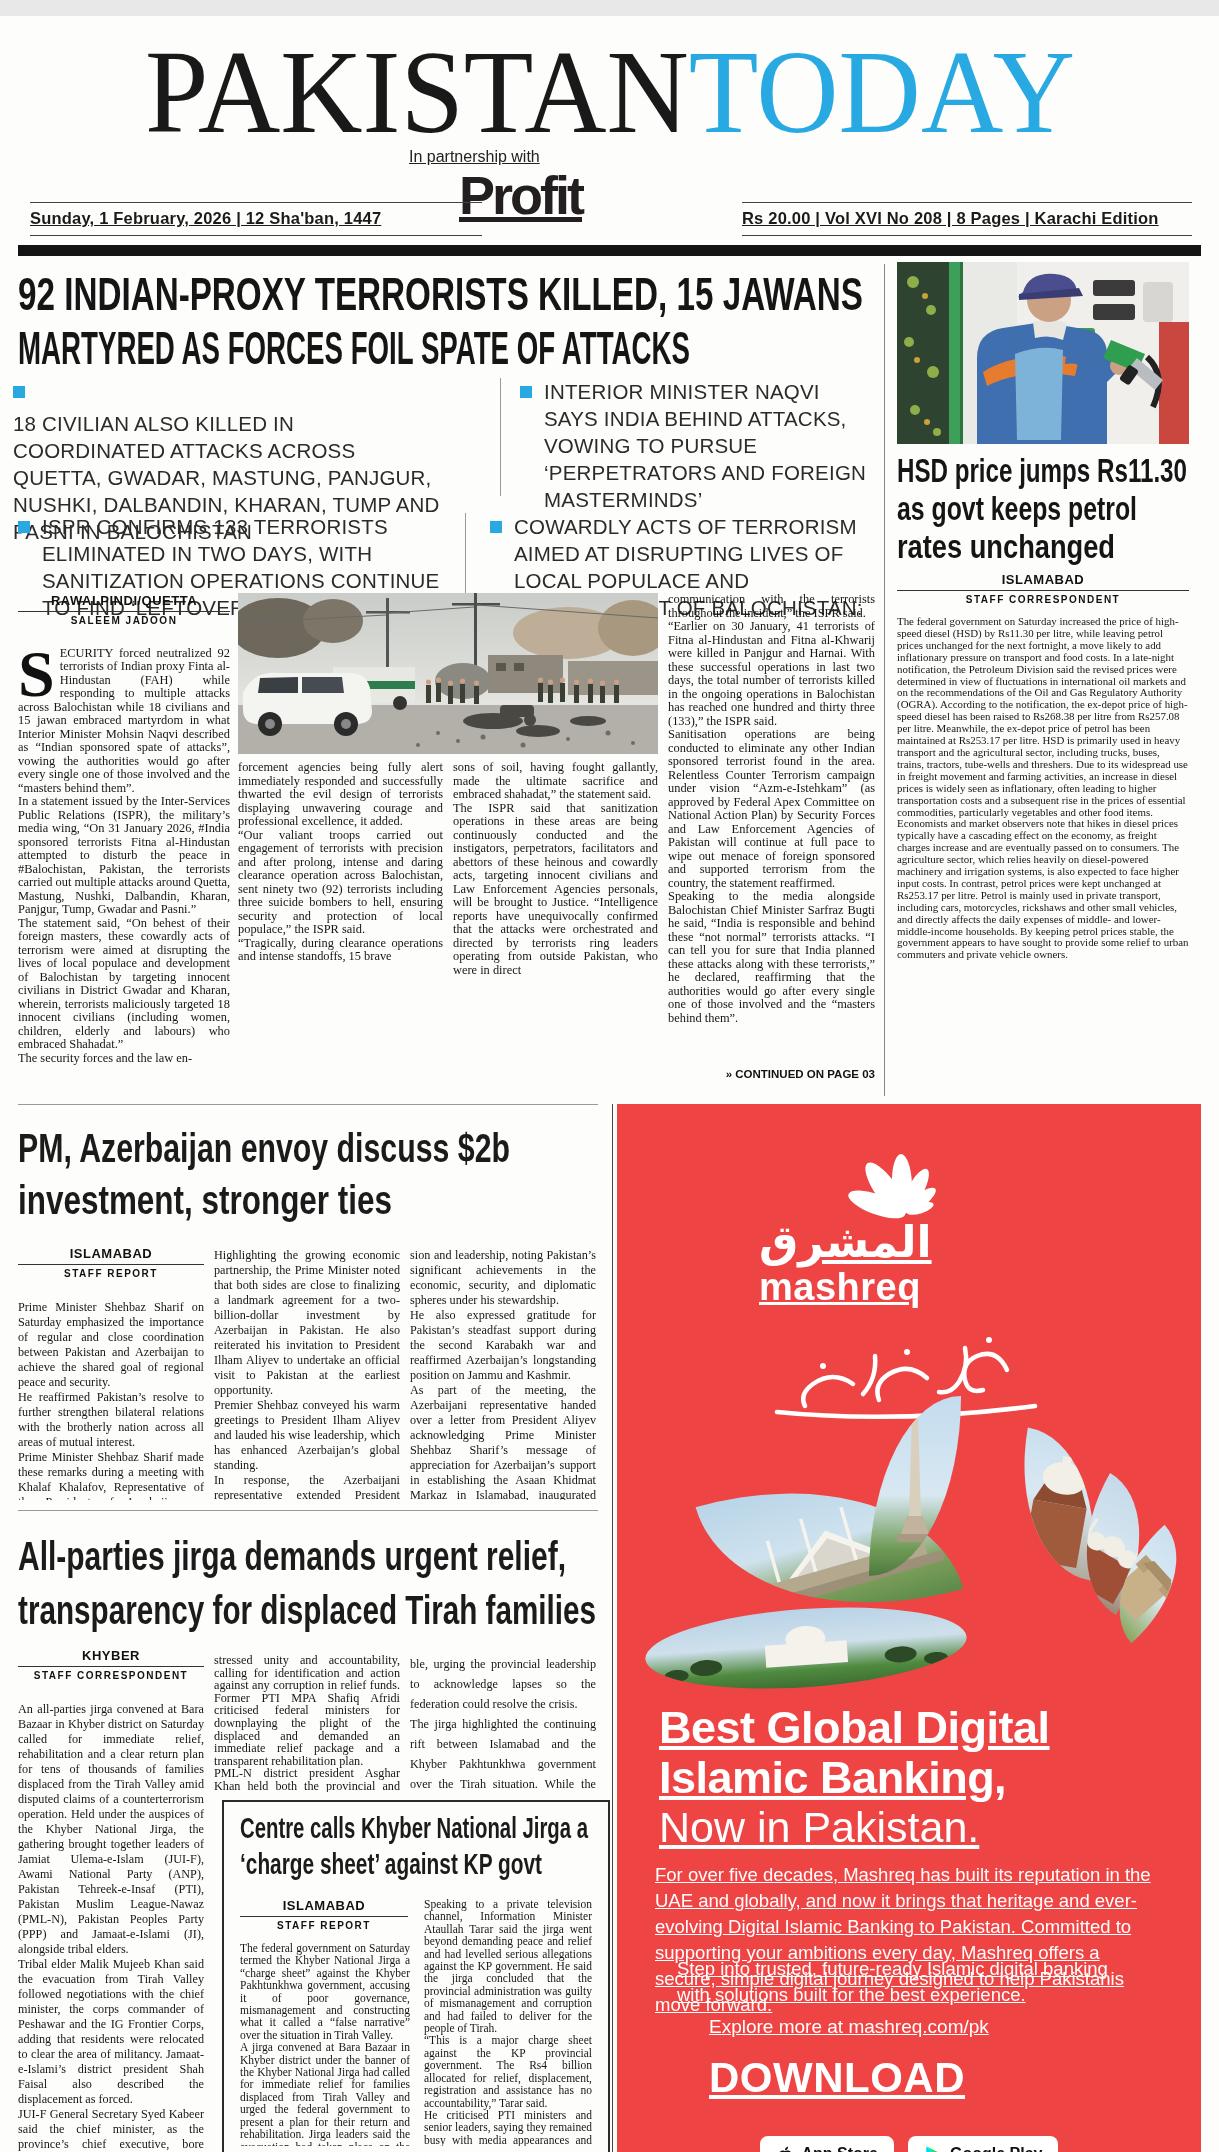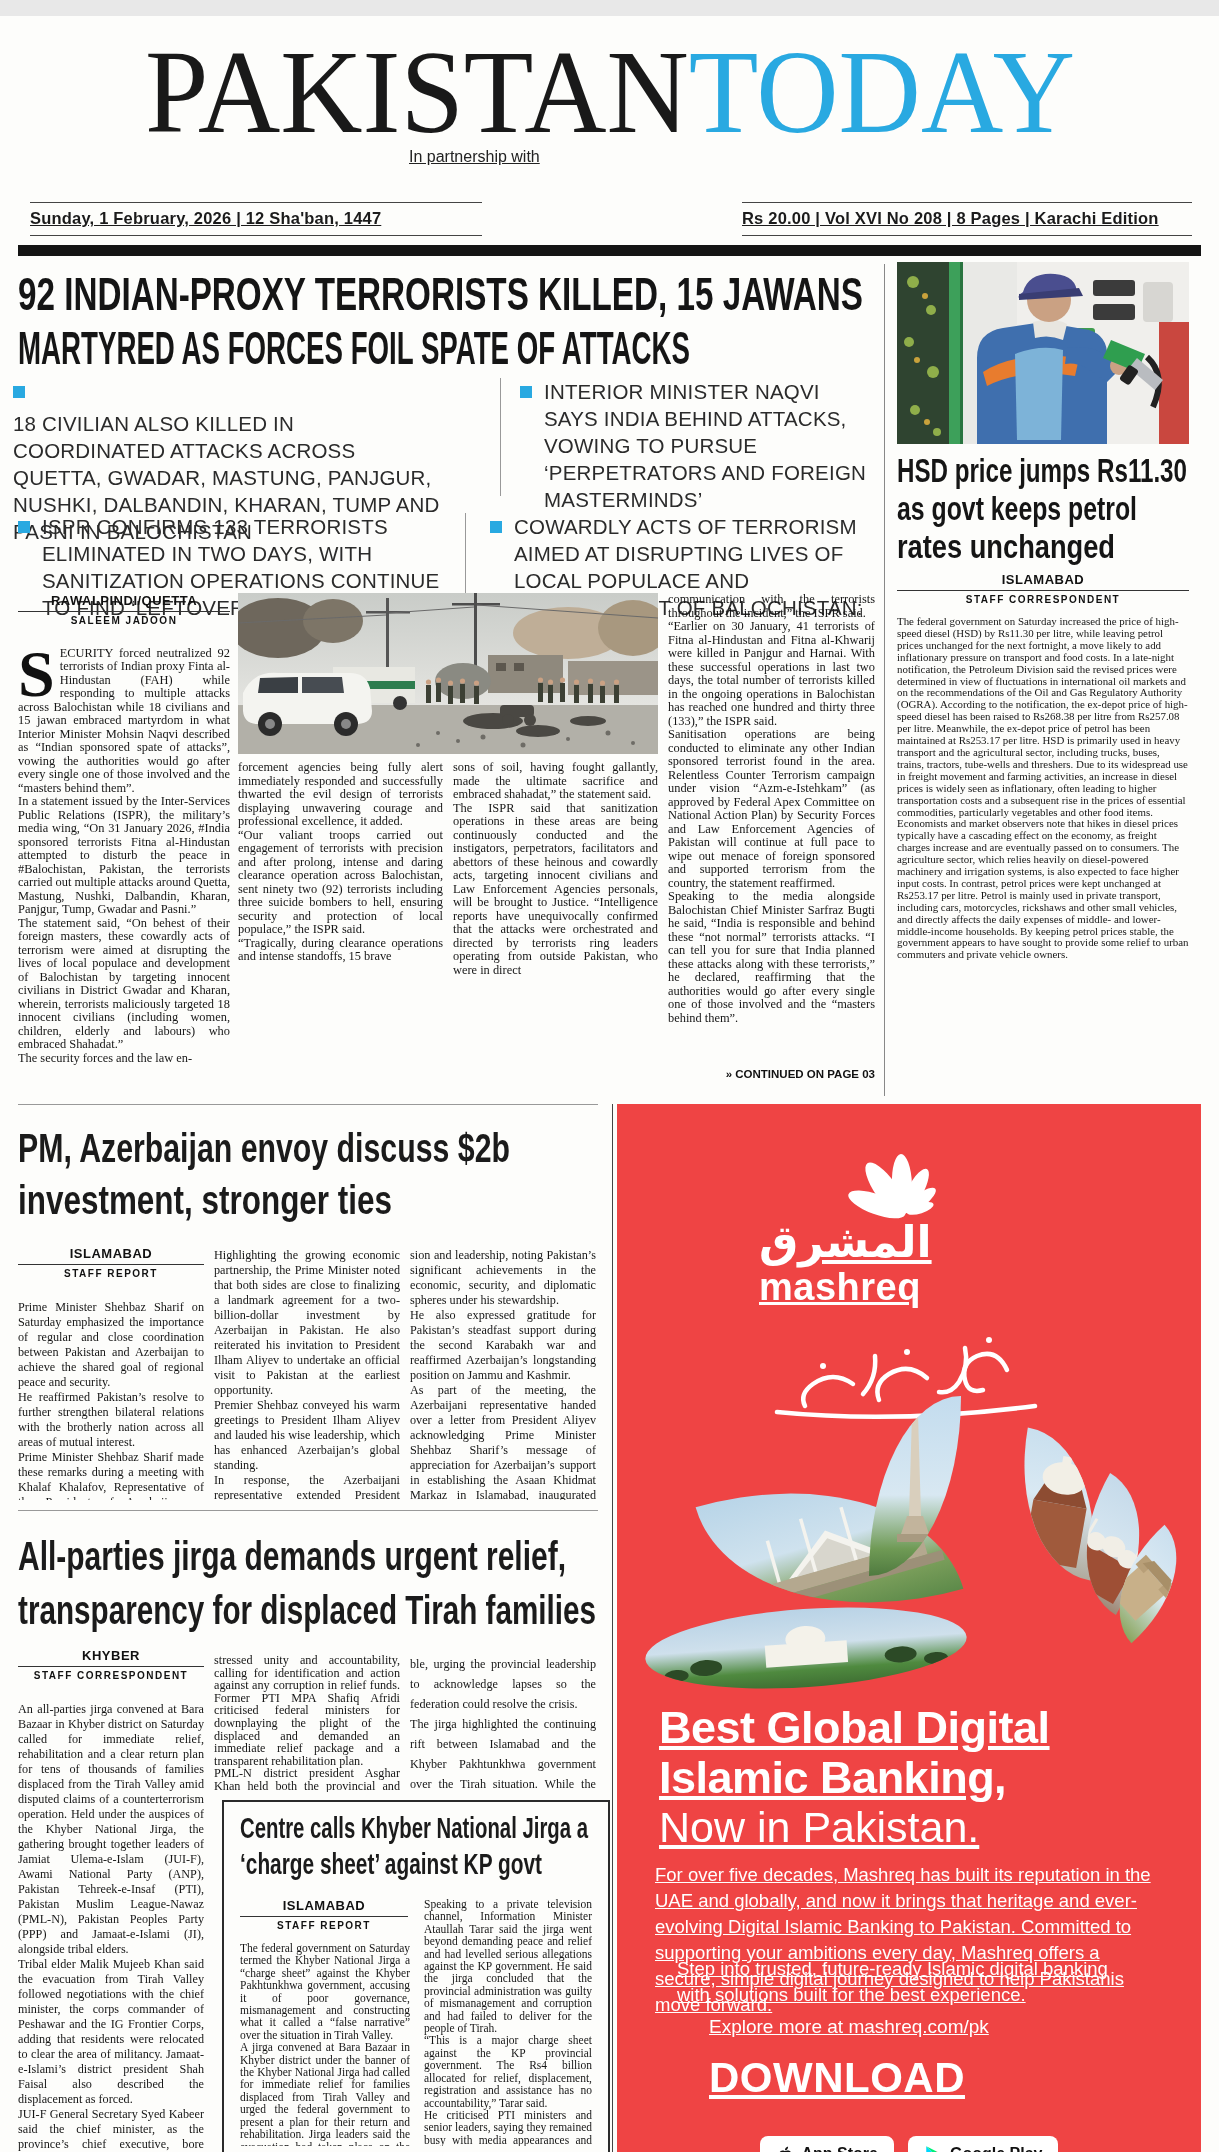--- a/index.html
+++ b/index.html
@@ -52,20 +52,21 @@
 
 <div id="page">
 
   <svg class="abs" style="left:130px;top:4px;" width="960" height="128" viewBox="0 0 960 128">
     <text x="480" y="112" text-anchor="middle" font-family="Liberation Serif, serif" font-size="118" textLength="930" lengthAdjust="spacingAndGlyphs">
       <tspan fill="#191919">PAKISTAN</tspan><tspan fill="#29A9E1">TODAY</tspan>
     </text>
   </svg>
 
   <div class="abs center partner-small" style="left:409px;top:132px;width:400px;">In partnership with</div>
+  <div class="abs center profit-logo" style="left:459px;top:148px;width:300px;">Profit</div>
 
   <div class="rule-h" style="left:30px;top:186px;width:452px;"></div>
   <div class="rule-h" style="left:30px;top:219px;width:452px;"></div>
   <div class="abs center dateline" style="left:30px;top:193px;width:452px;">Sunday, 1 February, 2026 | 12 Sha'ban, 1447</div>
 
   <div class="rule-h" style="left:742px;top:186px;width:450px;"></div>
   <div class="rule-h" style="left:742px;top:219px;width:450px;"></div>
   <div class="abs center dateline" style="left:742px;top:193px;width:450px;">Rs 20.00 | Vol XVI No 208 | 8 Pages | Karachi Edition</div>
 
   <div class="thickbar" style="left:18px;top:229px;width:1183px;height:11px;"></div>

